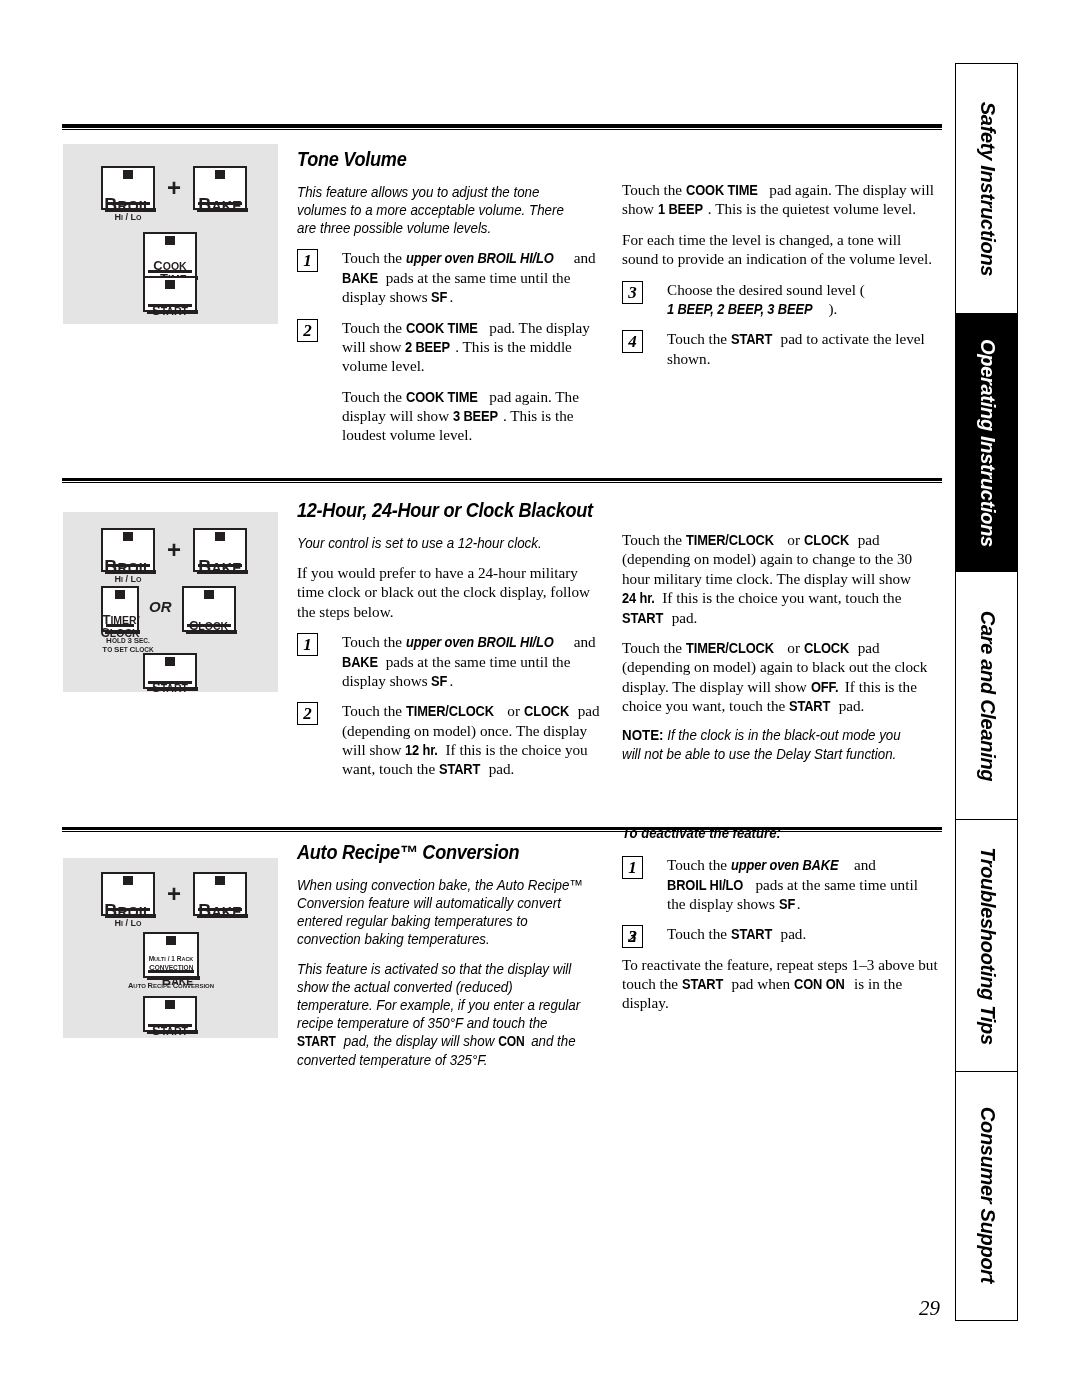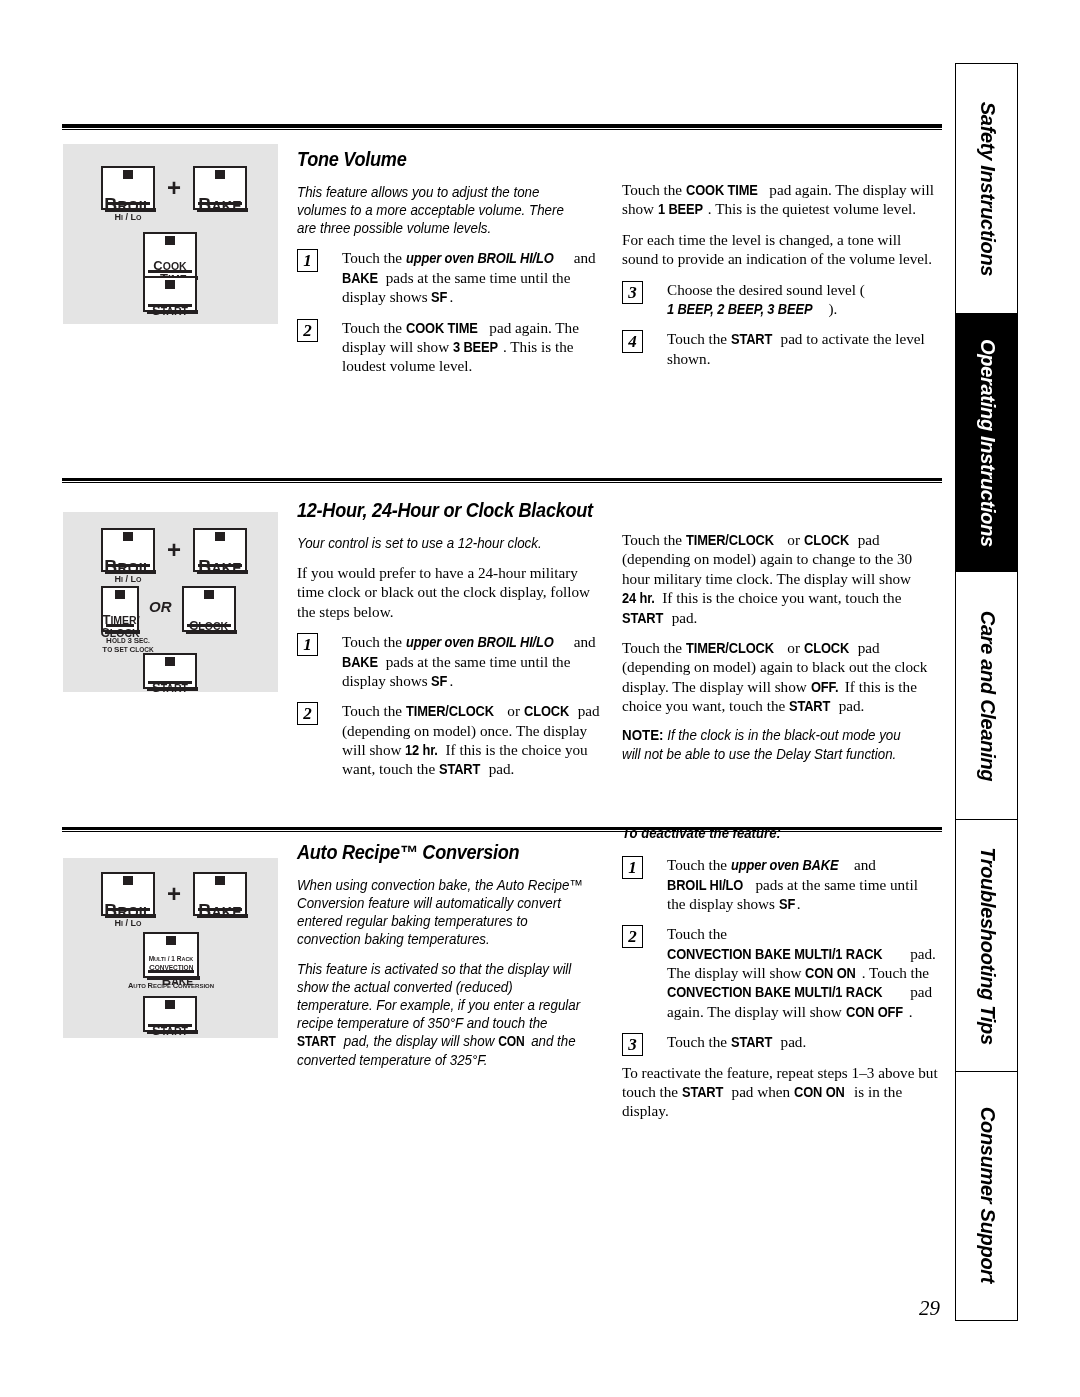--- a/index.html
+++ b/index.html
@@ -344,20 +344,21 @@
     <h2 class="sect">Tone Volume</h2>
     <p class="intro">This feature allows you to adjust the tone volumes to a more acceptable volume. There are three possible volume levels.</p>
 
     <div class="step">
       <span class="step-num">1</span>
       <span><span>Touch the </span><b class="ei">upper oven BROIL HI/LO</b><span> and </span><b class="e">BAKE</b><span> pads at the same time until the display shows </span><b class="e">SF</b><span>.</span></span>
     </div>
 
     <div class="step">
       <span class="step-num">2</span>
+      <span><span>Touch the </span><b class="e">COOK TIME</b><span> pad. The display will show </span><b class="e">2 BEEP</b><span>. This is the middle volume level.</span></span>
     </div>
 
     <div class="step" style="margin-bottom:0;">
       <span><span>Touch the </span><b class="e">COOK TIME</b><span> pad again. The display will show </span><b class="e">3 BEEP</b><span>. This is the loudest volume level.</span></span>
     </div>
   </div>
 
   <div class="col col-right" style="top:180px;">
     <p class="body"><span>Touch the </span><b class="e">COOK TIME</b><span> pad again. The display will show </span><b class="e">1 BEEP</b><span>. This is the quietest volume level.</span></p>
     <p class="body">For each time the level is changed, a tone will sound to provide an indication of the volume level.</p>
@@ -502,21 +503,20 @@
   <div class="col col-right" style="top:824px;">
     <p class="deact">To deactivate the feature:</p>
 
     <div class="step">
       <span class="step-num">1</span>
       <span><span>Touch the </span><b class="ei">upper oven BAKE</b><span> and </span><b class="e">BROIL HI/LO</b><span> pads at the same time until the display shows </span><b class="e">SF</b><span>.</span></span>
     </div>
 
     <div class="step">
       <span class="step-num">2</span>
-      <span><span>Touch the </span><b class="e">CONVECTION BAKE MULTI/1 RACK</b><span> pad. The display will show </span><b class="e">CON ON</b><span>. Touch the </span><b class="e">CONVECTION BAKE MULTI/1 RACK</b><span> pad again. The display will show </span><b class="e">CON OFF</b><span>.</span></span>
     </div>
 
     <div class="step">
       <span class="step-num">3</span>
       <span><span>Touch the </span><b class="e">START</b><span> pad.</span></span>
     </div>
 
     <p class="body" style="margin-top:4px;"><span>To reactivate the feature, repeat steps 1–3 above but touch the </span><b class="e">START</b><span> pad when </span><b class="e">CON ON</b><span> is in the display.</span></p>
   </div>
 

